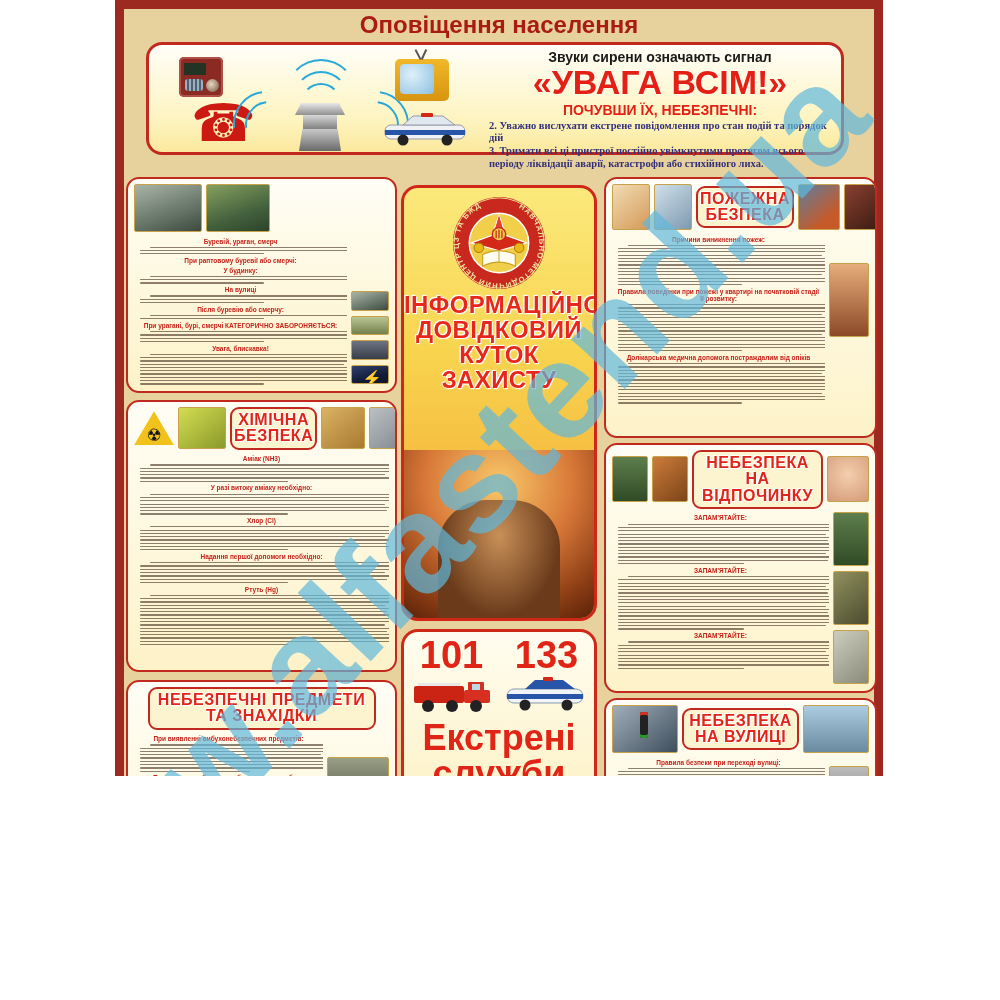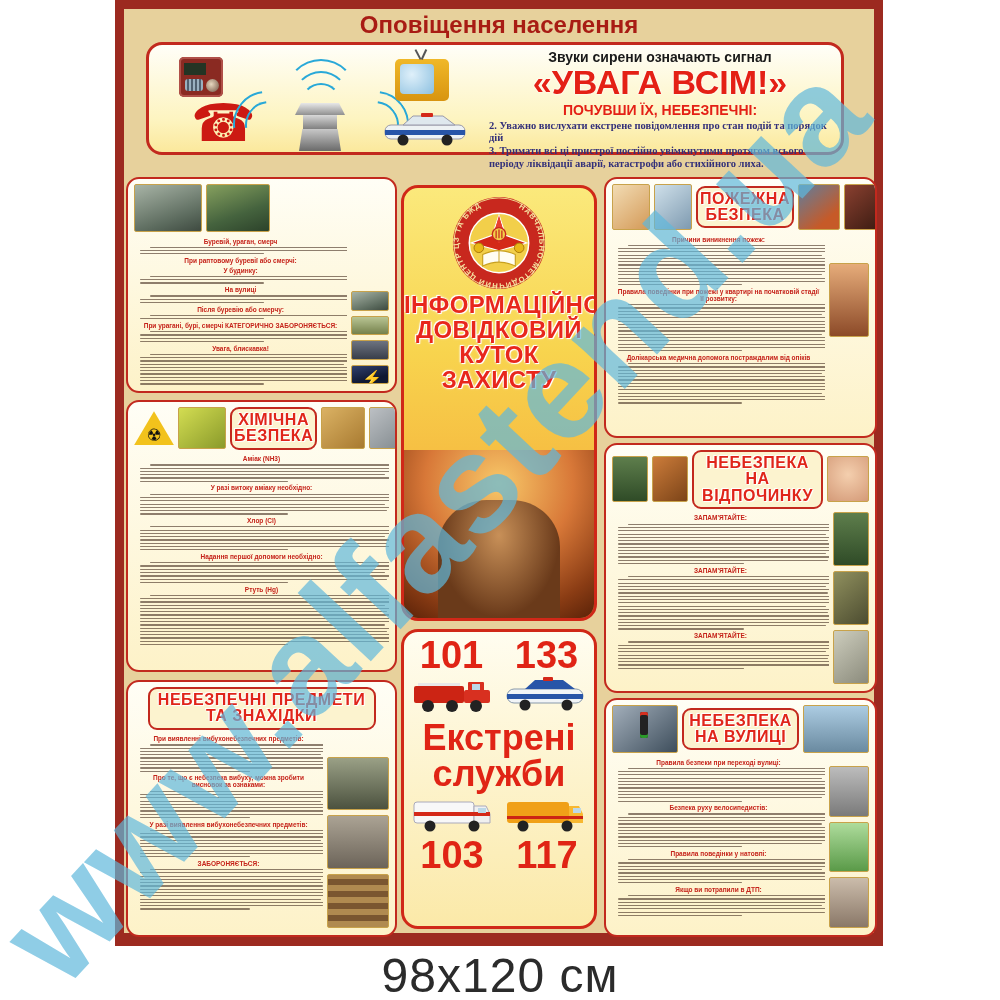--- a/index.html
+++ b/index.html
@@ -1,16 +1,16 @@
 <!DOCTYPE html>
 <html><head>
 <meta charset="utf-8">
 <style>
   html,body{margin:0;padding:0;background:#fff;}
-  .stage{position:relative;width:1000px;height:1000px;background:#fff;overflow:hidden;
+  .stage{position:relative;width:1000px;height:776px;background:#fff;overflow:hidden;
          font-family:"Liberation Sans",sans-serif;}
 
   
   .watermark{position:absolute;left:-30px;top:905px;width:1560px;z-index:40;
     transform:rotate(-47deg);transform-origin:0 0;white-space:nowrap;pointer-events:none;
     font-weight:bold;font-size:138px;letter-spacing:2px;color:rgba(96,184,220,.70);}
 
   
   .poster{position:absolute;left:115px;top:0;width:768px;height:946px;box-sizing:border-box;
     background:#e7d19c;border:9px solid #9c2a20;border-bottom-width:13px;z-index:1;}

